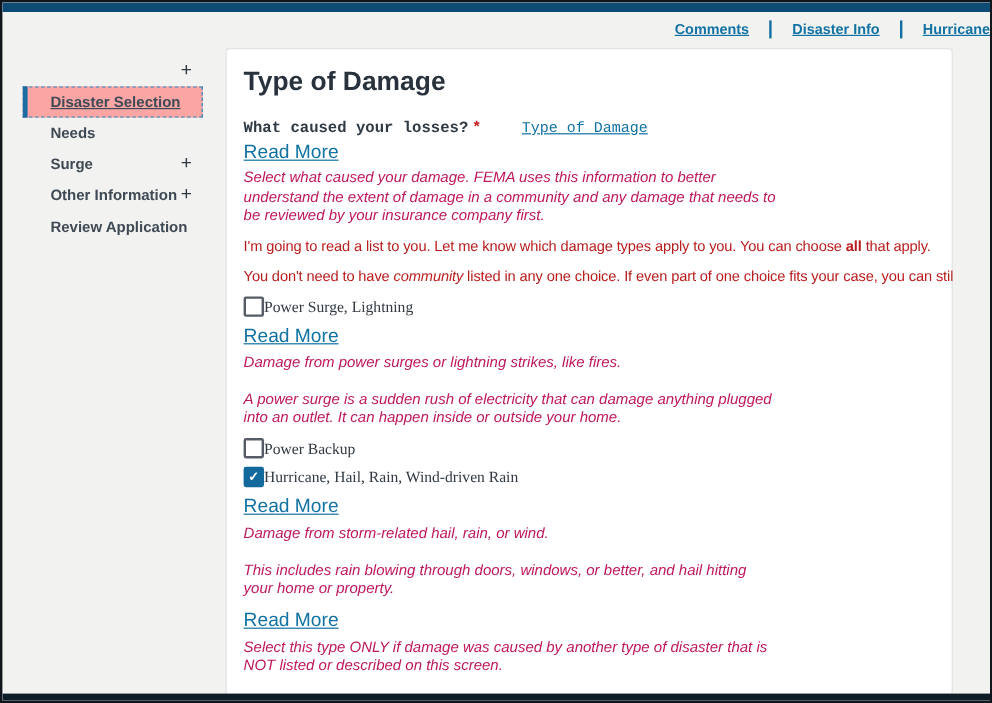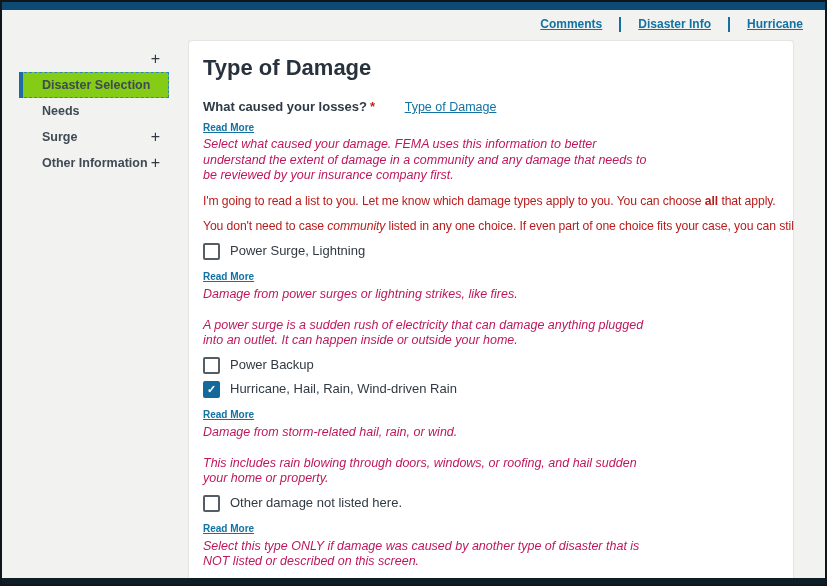--- a/index.html
+++ b/index.html
@@ -9,66 +9,66 @@
     --check:#14699c; --activebar:#1c6ca3; --dashed:#2a85bd; --req:#c81e1e;
   }
   .window{
     width:827px; height:586px; border:2px solid #10161c; background:#f2f2f1;
     display:flex; flex-direction:column; overflow:hidden; position:relative;
   }
   .topbar{ height:8px; flex:none; background:var(--navy,#0d4a74); }
   .bottombar{ height:6px; flex:none; background:var(--dark,#0e1d26); }
   .header-nav{
     height:28px; flex:none; display:flex; align-items:center;
-    justify-content:flex-end; padding-right:22px;
+    justify-content:flex-end; 
   }
   .nav-link{
     color:var(--link,#1172a3); font-size:12px; font-weight:700;
     text-decoration:underline; cursor:pointer;
   }
   .nav-sep{
     display:inline-block; width:2px; height:15px; background:var(--accent,#146fa2);
     margin:0 17px;
   }
   .body-row{ flex:1; display:flex; overflow:hidden; }
   
   .sidebar{ width:186px; flex:none; padding-top:8px; }
   .side-item{
     position:relative; margin-left:17px; width:150px; height:26px;
     display:flex; align-items:center; padding:0 8px 0 22px;
     font-size:12.5px; font-weight:700; color:#3f4a54; cursor:pointer;
     border:1px dashed transparent;
   }
-  .side-item.active{ border-color:var(--dashed,#2a85bd); background:#84cc16; }
+  .side-item.active{ border-color:var(--dashed,#2a85bd); background:#fca5a5;text-decoration:underline; }
   .side-item .abar{
     display:none; position:absolute; left:-1px; top:-1px; bottom:-1px; width:4px;
     background:var(--activebar,#1c6ca3);
   }
   .side-item.active .abar{ display:block; }
   .plus{ margin-left:auto; font-size:16px; font-weight:400; color:#2f3a45; line-height:1; }
   
   .main-col{ flex:1; display:flex; flex-direction:column; margin:2px 31px 0 0; overflow:hidden; }
   .panel{
     background:#fff; border:1px solid #e4e4e4; border-radius:4px;
     box-shadow:0 1px 4px rgba(0,0,0,.13); padding:12px 14px 8px;
   }
   h1.page-title{ font-size:22px; font-weight:700; color:#28323c; margin:2px 0 18px; }
-  .q-row{ font-size:13px; margin-bottom:3px; }
+  .q-row{ font-size:13px; margin-bottom:3px;font-family:Liberation Mono, monospace; }
   .q-label{ font-weight:700; color:#2f3a45; }
   .req{ color:var(--req,#c81e1e); font-weight:700; margin-left:3px; }
   a.lnk{ color:var(--link,#1172a3); text-decoration:underline; cursor:pointer; }
   .q-link{ margin-left:26px; font-size:12.5px; }
-  .readmore{ display:inline-block; font-size:10px; font-weight:700; margin:2px 0 3px; }
+  .readmore{ display:inline-block; font-size:16px; font-weight:400; margin:2px 0 3px; }
   .help{
     font-style:italic; white-space:pre-line; font-size:12.5px; line-height:15.5px;
     color:#be185d; margin:1px 0 9px;
   }
   .para{ font-size:12.2px; line-height:16px; color:#b91c1c; margin:0 0 9px; white-space:nowrap; letter-spacing:-0.1px; }
   .opt{ margin:0; }
-  .opt-row{ display:flex; align-items:flex-start; gap:10px; margin:7px 0 6px; cursor:pointer; }
+  .opt-row{ display:flex; align-items:flex-end; margin:7px 0 6px; cursor:pointer;font-family:Liberation Serif, serif; }
   .cbox{
     width:17px; height:17px; flex:none; border:2px solid #565c65; border-radius:2px;
     background:#fff; display:flex; align-items:center; justify-content:center;
     font-size:11px; font-weight:700; color:#fff; cursor:pointer;
   }
   .cbox.checked{ background:var(--check,#14699c); border-color:var(--check,#14699c); }
   .opt-label{ font-size:13px; color:#313a43; }
   .opt .help{ margin:2px 0 8px; }
 </style>
 </head>
@@ -103,37 +103,41 @@
       <div class="side-item">
 
         <span>Surge</span>
         <span class="plus">+</span>
       </div>
       <div class="side-item">
 
         <span>Other Information</span>
         <span class="plus">+</span>
       </div>
+      <div class="side-item">
+
+        <span>Review Application</span>
+      </div>
     </nav>
 
     <div class="main-col">
       <div class="panel">
         <h1 class="page-title">Type of Damage</h1>
 
         <div class="q-row">
           <span class="q-label">What caused your losses?</span><span class="req">*</span>
           <a class="lnk q-link">Type of Damage</a>
         </div>
         <a class="lnk readmore">Read More</a>
         <p class="help">Select what caused your damage. FEMA uses this information to better
 understand the extent of damage in a community and any damage that needs to
 be reviewed by your insurance company first.</p>
 
         <p class="para"><span>I'm going to read a list to you. Let me know which damage types apply to you. You can choose </span><b>all</b><span> that apply.</span></p>
-        <p class="para"><span>You don't need to case </span><em>community</em><span> listed in any one choice. If even part of one choice fits your case, you can still choose it.</span></p>
+        <p class="para"><span>You don't need to have </span><em>community</em><span> listed in any one choice. If even part of one choice fits your case, you can still choose it.</span></p>
 
         <div class="opt">
           <div class="opt-row">
             <span class="cbox"></span>
             <span class="opt-label">Power Surge, Lightning</span>
           </div>
           <a class="lnk readmore">Read More</a>
           <p class="help">Damage from power surges or lightning strikes, like fires.
 
 A power surge is a sudden rush of electricity that can damage anything plugged
@@ -148,29 +152,25 @@
         </div>
 
         <div class="opt">
           <div class="opt-row">
             <span class="cbox checked">✓</span>
             <span class="opt-label">Hurricane, Hail, Rain, Wind-driven Rain</span>
           </div>
           <a class="lnk readmore">Read More</a>
           <p class="help">Damage from storm-related hail, rain, or wind.
 
-This includes rain blowing through doors, windows, or roofing, and hail sudden
+This includes rain blowing through doors, windows, or better, and hail hitting
 your home or property.</p>
         </div>
 
         <div class="opt">
-          <div class="opt-row">
-            <span class="cbox"></span>
-            <span class="opt-label">Other damage not listed here.</span>
-          </div>
           <a class="lnk readmore">Read More</a>
           <p class="help">Select this type ONLY if damage was caused by another type of disaster that is
 NOT listed or described on this screen.</p>
         </div>
       </div>
 
     </div>
   </div>
 
   <div class="bottombar"></div>

